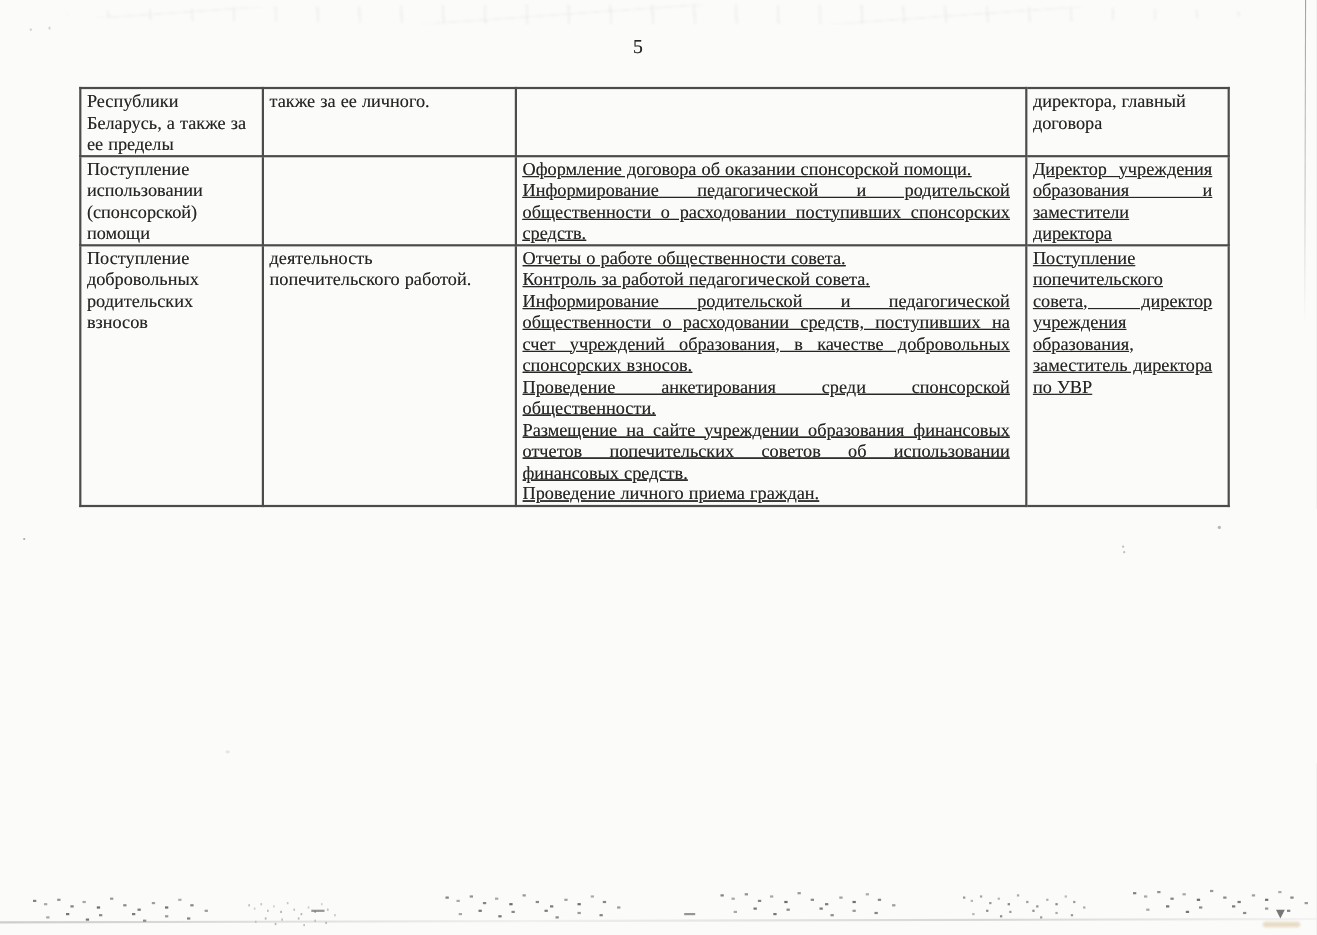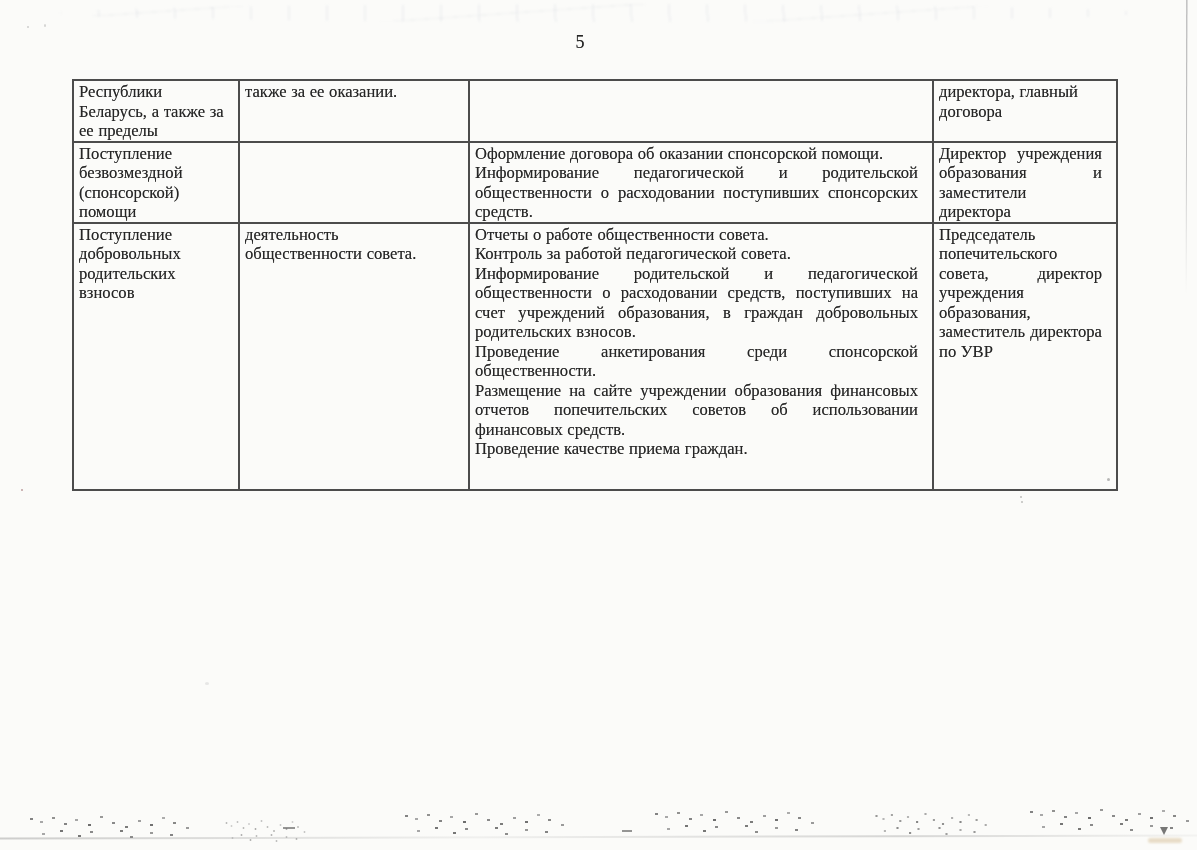--- a/index.html
+++ b/index.html
@@ -30,22 +30,22 @@
   }
   table.doc td{
     border:2px solid var(--border);
     vertical-align:top;
     padding:1px 14px 0 5px;
     text-shadow:0 0 .6px rgba(60,60,60,.6);
     word-spacing:.5px;
   }
   tr.r1{height:61px;}
   tr.r2{height:79px;}
-  tr.r3{height:267px;}
-  td.just, td.just p{text-align:justify;}
+  tr.r3{height:237px;}
+  td.just, td.just p{text-align:justify;text-decoration:underline;}
   td p{margin:0;}
   .clip{overflow:hidden;max-height:233px;}
 
   
   .edge-line{
     position:absolute;left:1186px;top:0;width:1px;height:295px;
     background:linear-gradient(to bottom,rgba(90,90,95,.55),rgba(110,110,115,.35) 60%,rgba(120,120,125,0));
     transform:rotate(.15deg);
   }
   .top-smudge{
@@ -106,47 +106,47 @@
   <table class="doc">
     <colgroup>
       <col style="width:166px">
         <col style="width:230px">
         <col style="width:464px">
         <col style="width:184px">
     </colgroup>
     <tbody>
         <tr class="r1">
       <td>Республики Беларусь, а также за ее пределы</td>
-      <td>также за ее оказании.</td>
+      <td>также за ее личного.</td>
       <td></td>
       <td>директора, главный договора</td>
     </tr>
     <tr class="r2">
-      <td>Поступление безвозмездной (спонсорской) помощи</td>
+      <td>Поступление использовании (спонсорской) помощи</td>
       <td></td>
       <td class="just">
         <p>Оформление договора об оказании спонсорской помощи.</p>
         <p>Информирование педагогической и родительской общественности о расходовании поступивших спонсорских средств.</p>
       </td>
       <td class="just">Директор учреждения образования и заместители директора</td>
     </tr>
     <tr class="r3">
       <td>Поступление добровольных родительских взносов</td>
-      <td>деятельность общественности совета.</td>
+      <td>деятельность попечительского работой.</td>
       <td class="just">
         <div class="clip">
           <p>Отчеты о работе общественности совета.</p>
           <p>Контроль за работой педагогической совета.</p>
-          <p>Информирование родительской и педагогической общественности о расходовании средств, поступивших на счет учреждений образования, в граждан добровольных родительских взносов.</p>
+          <p>Информирование родительской и педагогической общественности о расходовании средств, поступивших на счет учреждений образования, в качестве добровольных спонсорских взносов.</p>
           <p>Проведение анкетирования среди спонсорской общественности.</p>
           <p>Размещение на сайте учреждении образования финансовых отчетов попечительских советов об использовании финансовых средств.</p>
-          <p>Проведение качестве приема граждан.</p>
+          <p>Проведение личного приема граждан.</p>
         </div>
       </td>
-      <td class="just">Председатель попечительского совета, директор учреждения образования, заместитель директора по УВР</td>
+      <td class="just">Поступление попечительского совета, директор учреждения образования, заместитель директора по УВР</td>
     </tr>
   </tbody>
     </table>
 
   <div class="bottom-streak"></div>
   <div class="speckle" style="left:30px;top:818px"></div>
   <div class="speckle" style="left:405px;top:815px"></div>
   <div class="speckle" style="left:655px;top:813px"></div>
   <div class="speckle small" style="left:875px;top:815px"></div>
   <div class="speckle" style="left:1030px;top:811px"></div>

